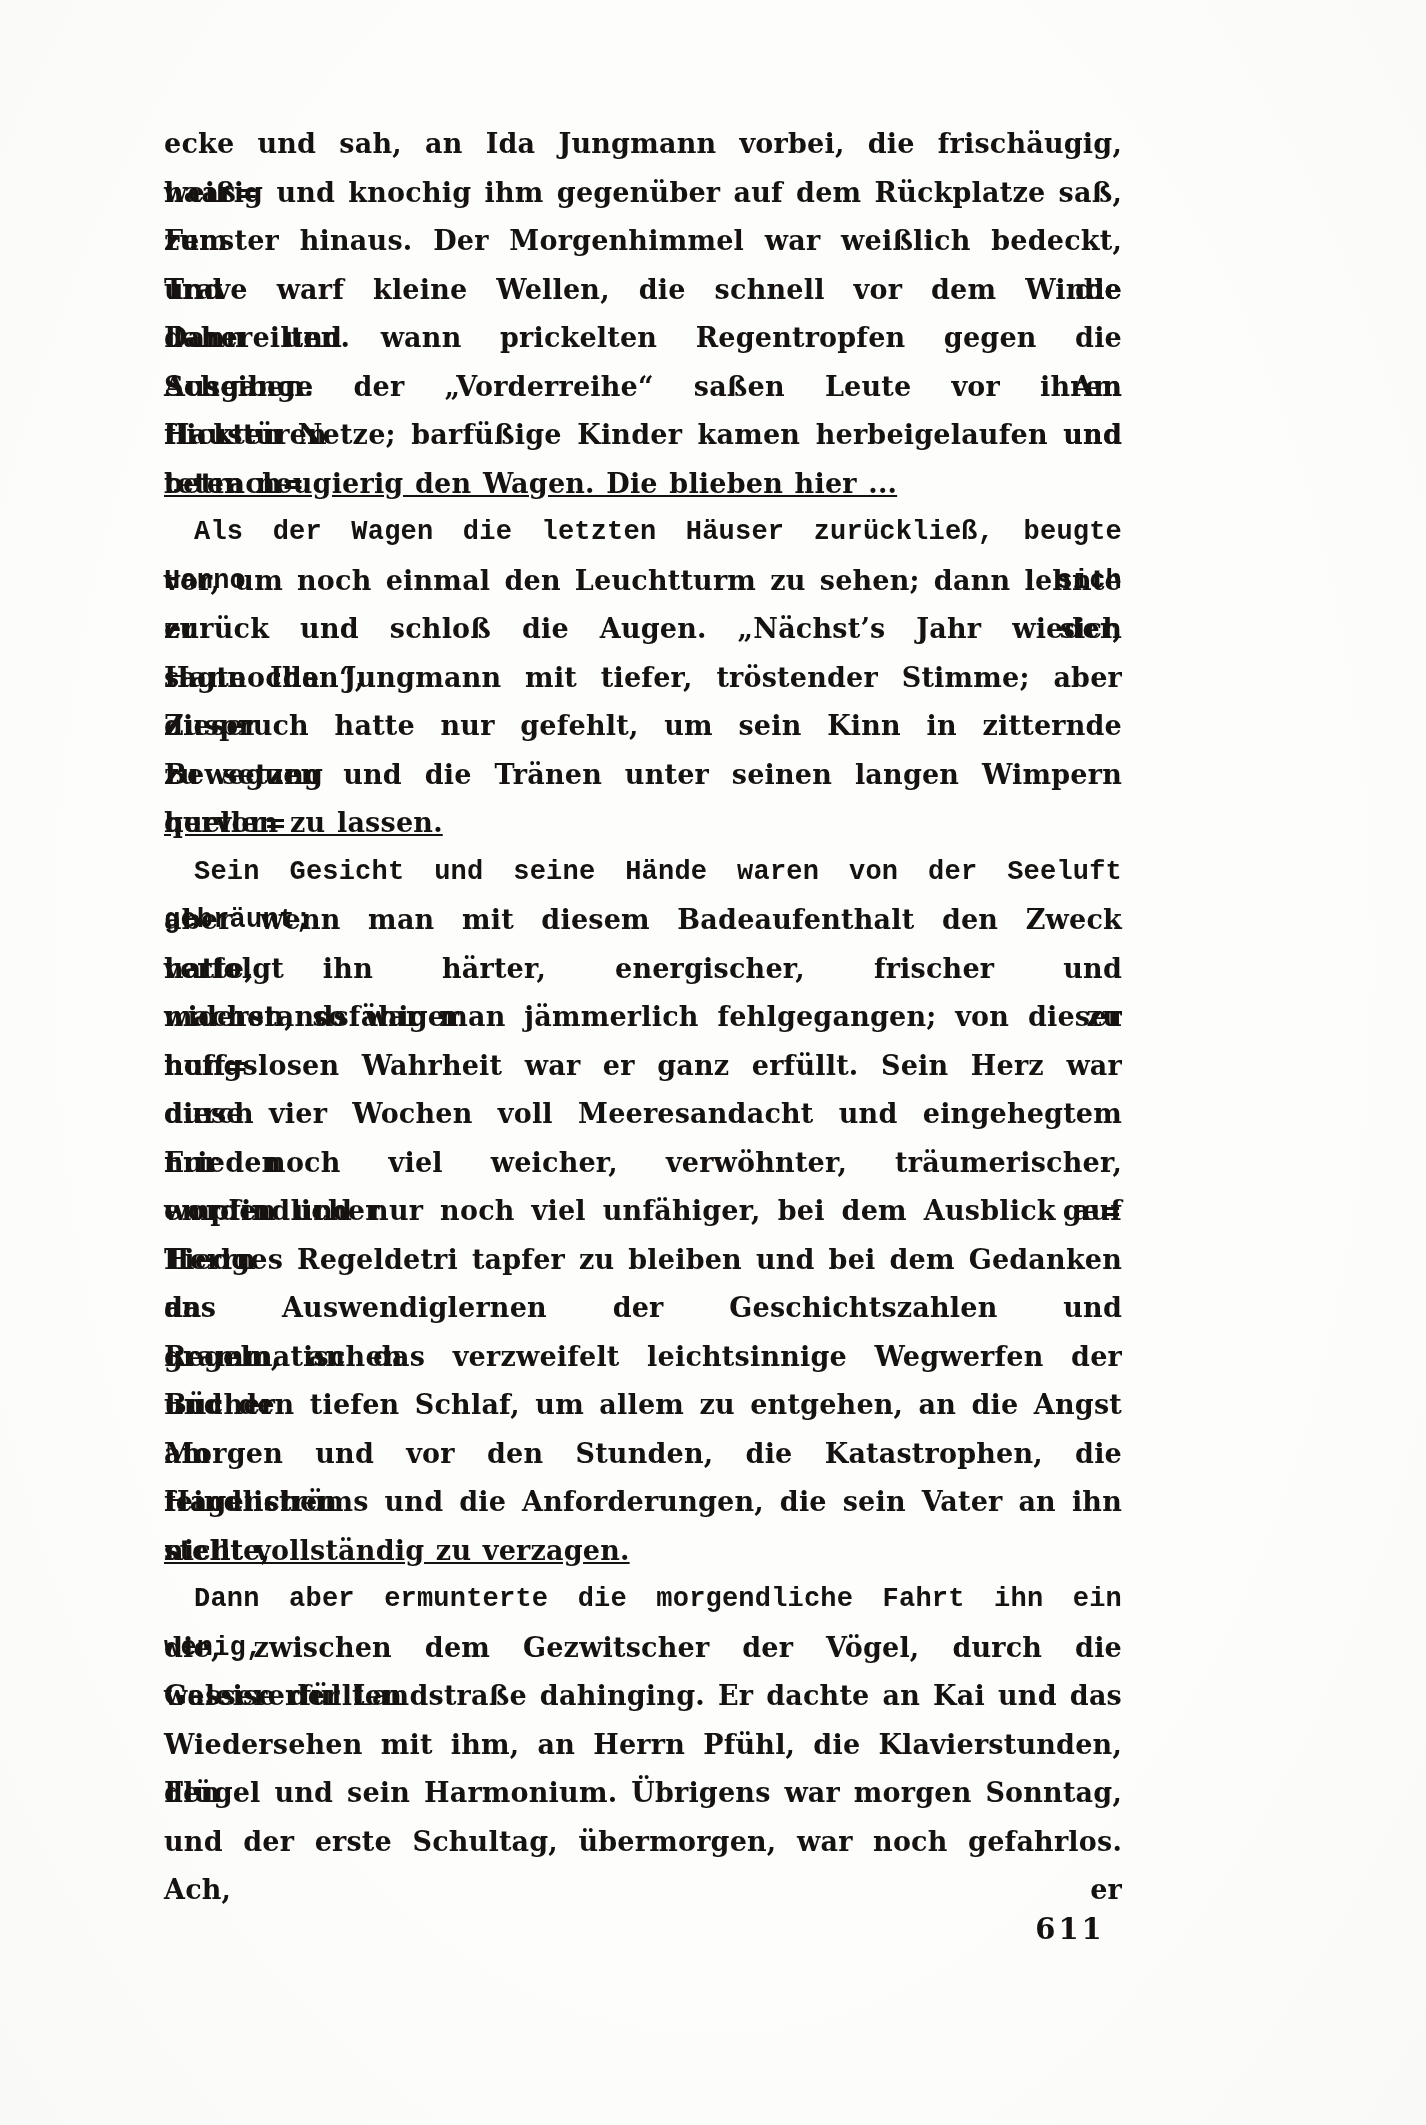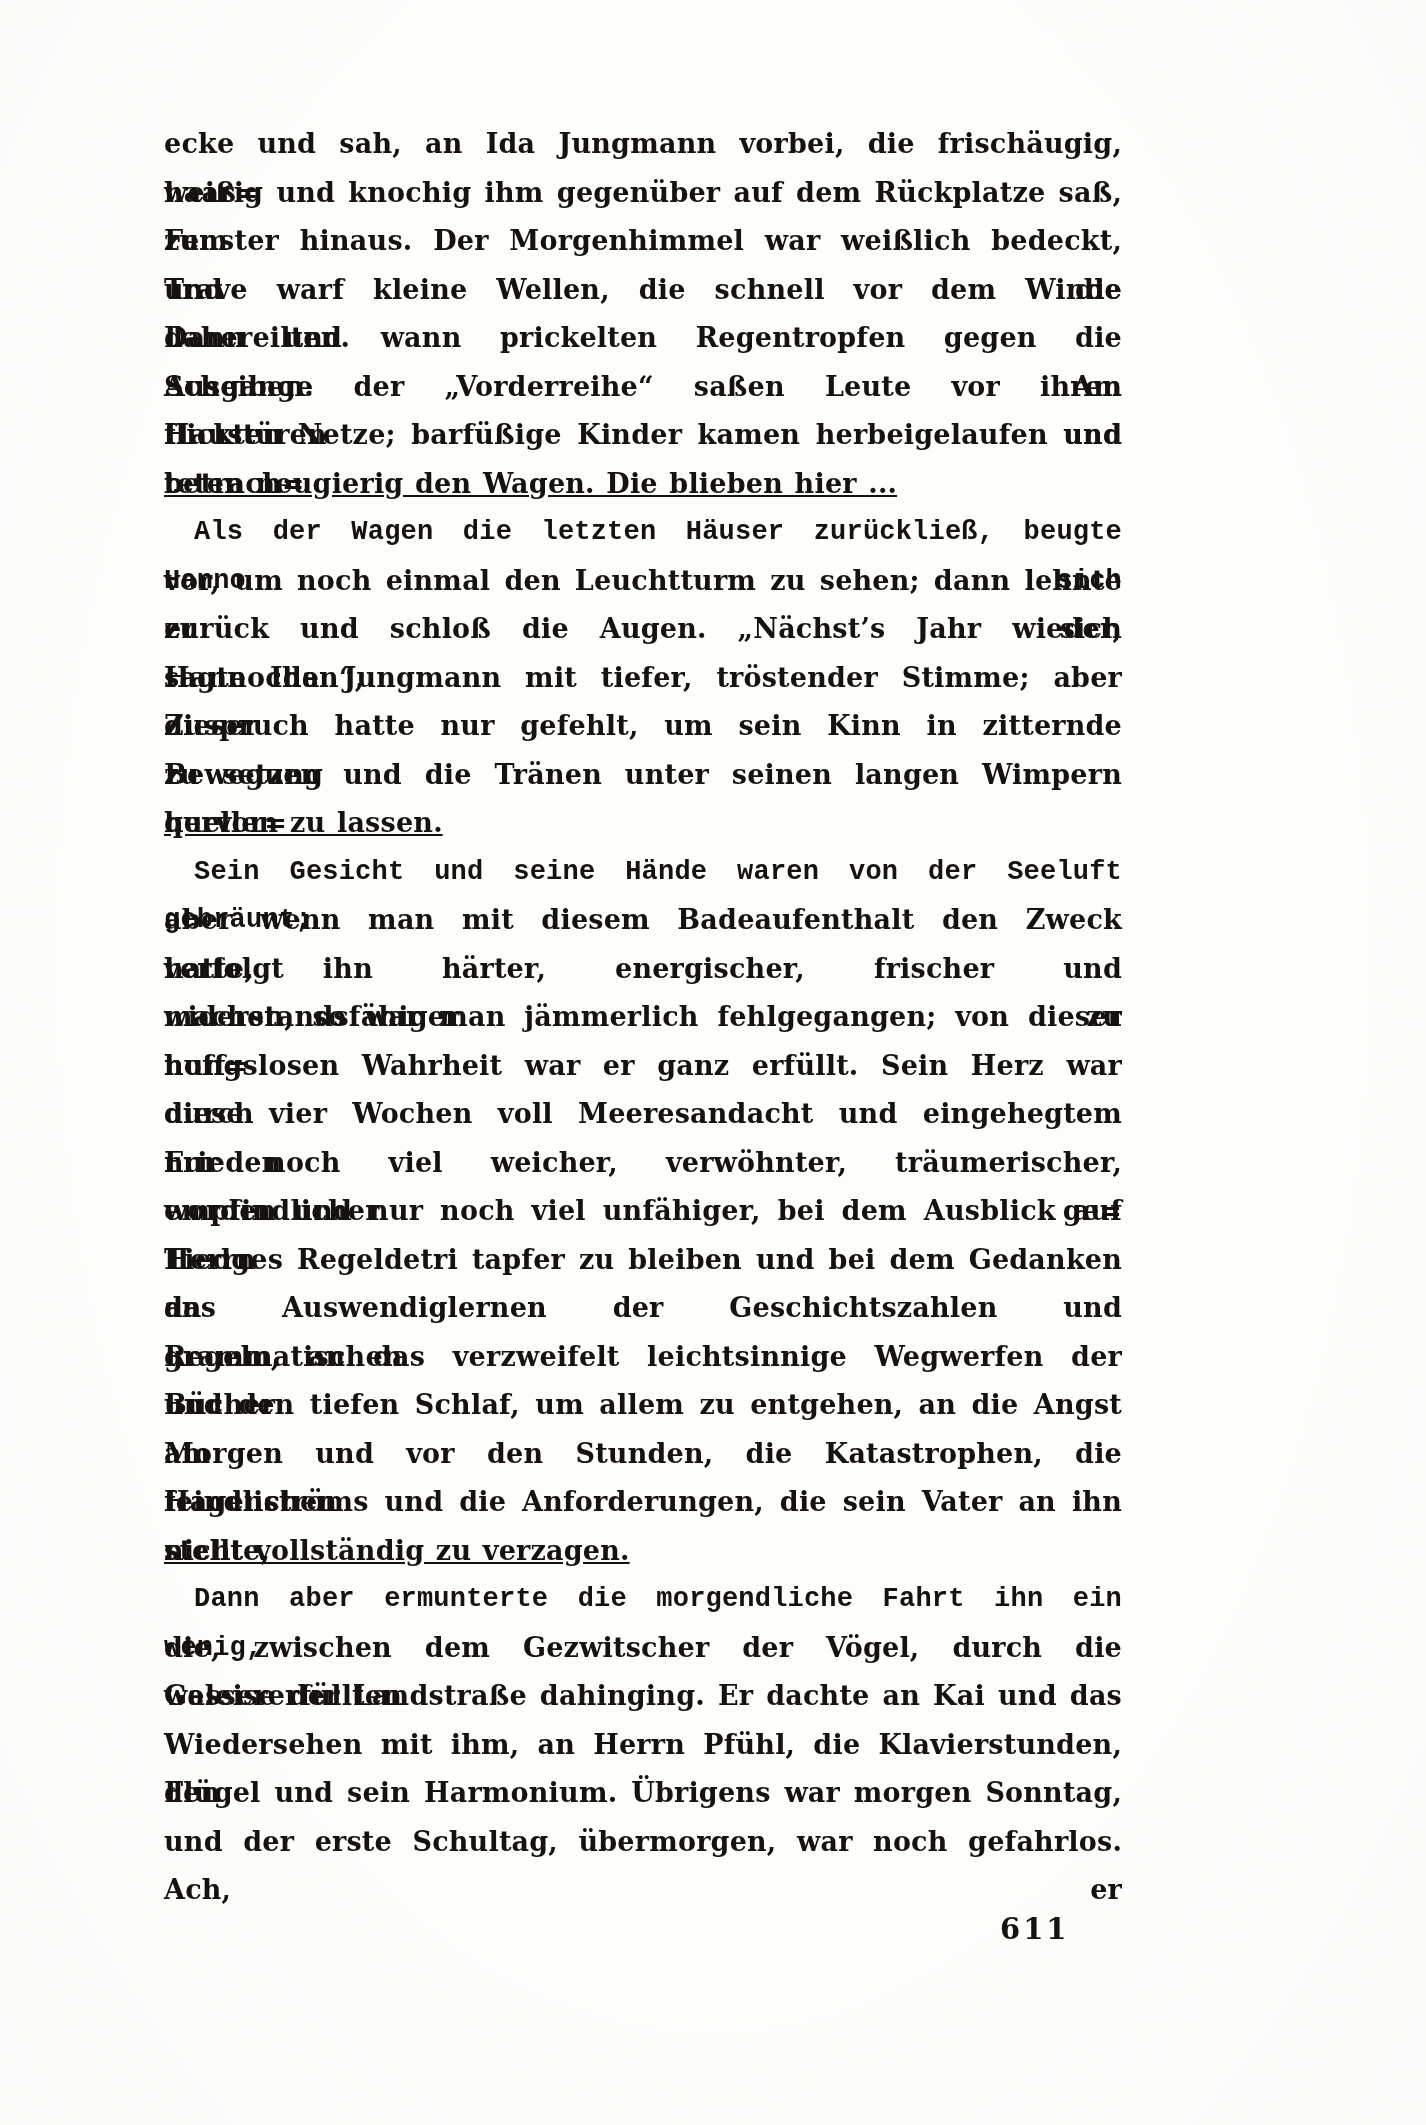--- a/index.html
+++ b/index.html
@@ -50,21 +50,21 @@
     text-align-last: left;
     text-decoration: underline;
   }
   .folio {
     position: absolute;
     left: 1000px;
     top: 1905px;
     width: 140px;
     height: 48px;
     line-height: 48px;
-    text-align: left;
+    text-align: center;
     font-size: 29px;
     font-weight: 700;
     letter-spacing: 3px;
   }
 </style>
 </head>
 <body>
 
 <div class="page">
   <div class="text-block">

